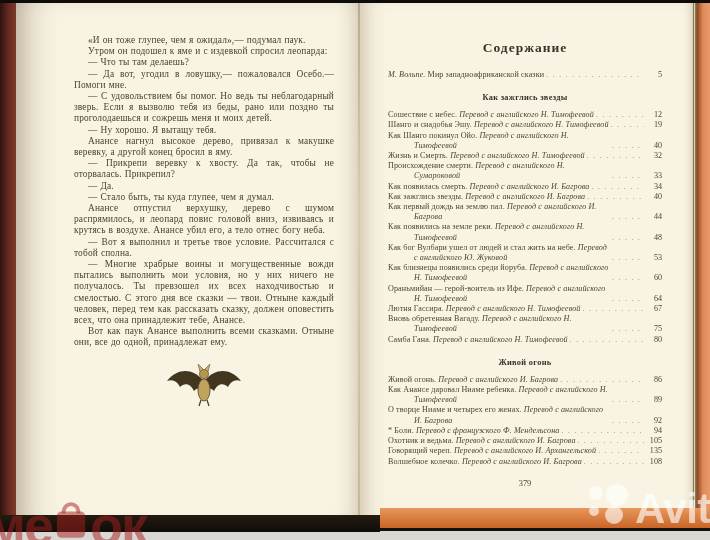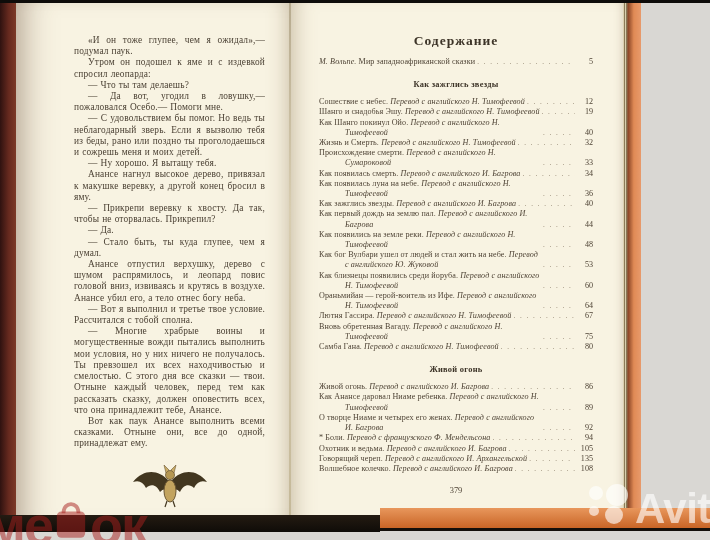--- a/index.html
+++ b/index.html
@@ -2,38 +2,38 @@
 <html><head>
 <meta charset="utf-8">
 <style>
   html,body{margin:0;padding:0;background:#ffffff;}
   .photo{position:relative;width:710px;height:540px;background:#d9d7d3;overflow:hidden;
          font-family:"Liberation Serif","DejaVu Serif",serif;}
   .top-strip{position:absolute;top:0;left:0;right:0;height:3px;background:#0e0c0a;z-index:4;}
   .book{position:absolute;top:3px;left:0;width:710px;height:520px;display:flex;z-index:1;}
   .cover-left{width:16px;background:linear-gradient(90deg,#2f1210,#672a1f 55%,#7c3a28);}
   .page{background:#f8f3e2;position:relative;overflow:hidden;}
-  .left-page{width:273px;padding:32px 24px 0 58px;box-sizing:border-box;
+  .left-page{width:342px;padding:32px 24px 0 58px;box-sizing:border-box;
      box-shadow:inset 30px 0 34px -26px rgba(90,60,40,.5), inset -16px 0 20px -14px rgba(120,95,60,.35);}
   .gutter{width:2px;background:linear-gradient(180deg,#b7ab8f,#d8cdb0 40%,#c4b898);}
   .right-page{width:332px;padding:30px 30px 0 28px;box-sizing:border-box;
      box-shadow:inset 18px 0 22px -16px rgba(120,95,60,.4), inset -8px 0 10px -8px rgba(120,95,60,.3);}
   .page-edge{width:4px;background:repeating-linear-gradient(90deg,#d9cfae 0 1px,#8a7a58 1px 2px);}
   .cover-right{width:14px;background:linear-gradient(90deg,#8a4526,#e08a55 45%,#e89a6b);
      border-left:1px solid rgba(51,32,18,.5);box-sizing:border-box;}
 
   .story{font-size:9.4px;line-height:11.2px;color:#4b4134;text-align:justify;
          letter-spacing:.15px;word-spacing:.5px;}
   .story p{margin:0;text-indent:14px;}
   .vignette{display:flex;justify-content:center;margin-top:13px;}
 
   .toc{color:#4e4335;}
   .toc-title{font-size:13.5px;font-weight:bold;text-align:center;letter-spacing:1px;
-             color:#3c3327;margin:0;}
-  .intro-wrap{margin-top:8px;}
+             color:#3c3327;margin:7px;}
+  .intro-wrap{margin-top:14px;}
   .sec-heading{font-size:8.4px;font-weight:bold;text-align:center;margin:13px 0 8px;
                color:#3c3327;letter-spacing:.3px;}
   .toc-entry{display:flex;align-items:flex-end;font-size:8.1px;line-height:10.2px;}
   .toc-text{max-width:196px;padding-left:26px;text-indent:-26px;letter-spacing:.1px;}
   .t-author,.t-trans{font-style:italic;}
   .toc-dots{flex:1 1 0;min-width:4px;overflow:hidden;white-space:nowrap;color:#857863;
             font-size:7px;letter-spacing:1.5px;padding:0 2px;}
   .toc-dots::after{content:". . . . . . . . . . . . . . . . . . . . . . . . . . . . . . . . . . . . . . . . . . . . .";}
   .toc-page{min-width:18px;text-align:right;}
   .folio{text-align:center;font-size:8.4px;margin-top:12px;color:#4e4335;}
@@ -134,25 +134,20 @@
     <div class="toc-text"><span>Происхождение смерти.</span> <span class="t-trans">Перевод с английского Н. Сумароковой</span></div>
     <div class="toc-dots"></div>
     <div class="toc-page">33</div>
   </div>
               <div class="toc-entry">
     <div class="toc-text"><span>Как появилась смерть.</span> <span class="t-trans">Перевод с английского И. Багрова</span></div>
     <div class="toc-dots"></div>
     <div class="toc-page">34</div>
   </div>
               <div class="toc-entry">
-    <div class="toc-text"><span>Как появилась луна на небе.</span> <span class="t-trans">Перевод с английского Н. Тимофеевой</span></div>
-    <div class="toc-dots"></div>
-    <div class="toc-page">36</div>
-  </div>
-              <div class="toc-entry">
     <div class="toc-text"><span>Как зажглись звезды.</span> <span class="t-trans">Перевод с английского И. Багрова</span></div>
     <div class="toc-dots"></div>
     <div class="toc-page">40</div>
   </div>
               <div class="toc-entry">
     <div class="toc-text"><span>Как первый дождь на землю пал.</span> <span class="t-trans">Перевод с английского И. Багрова</span></div>
     <div class="toc-dots"></div>
     <div class="toc-page">44</div>
   </div>
               <div class="toc-entry">

